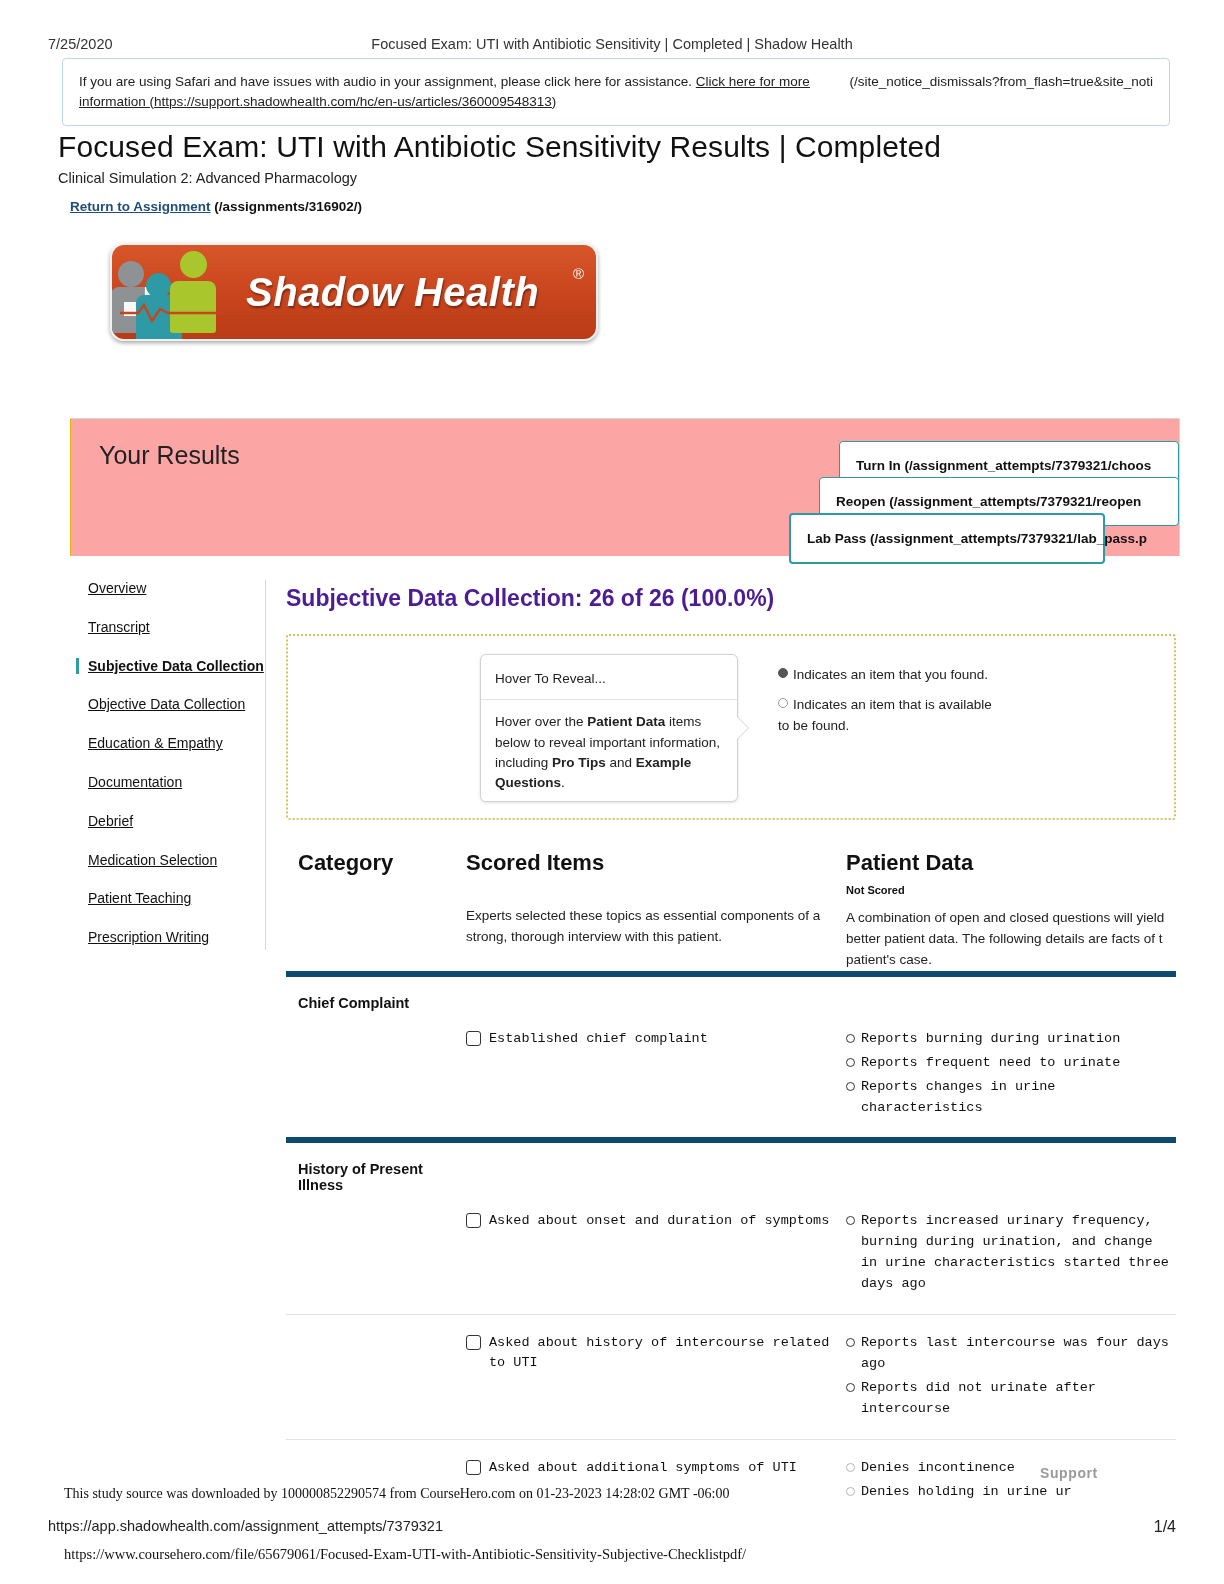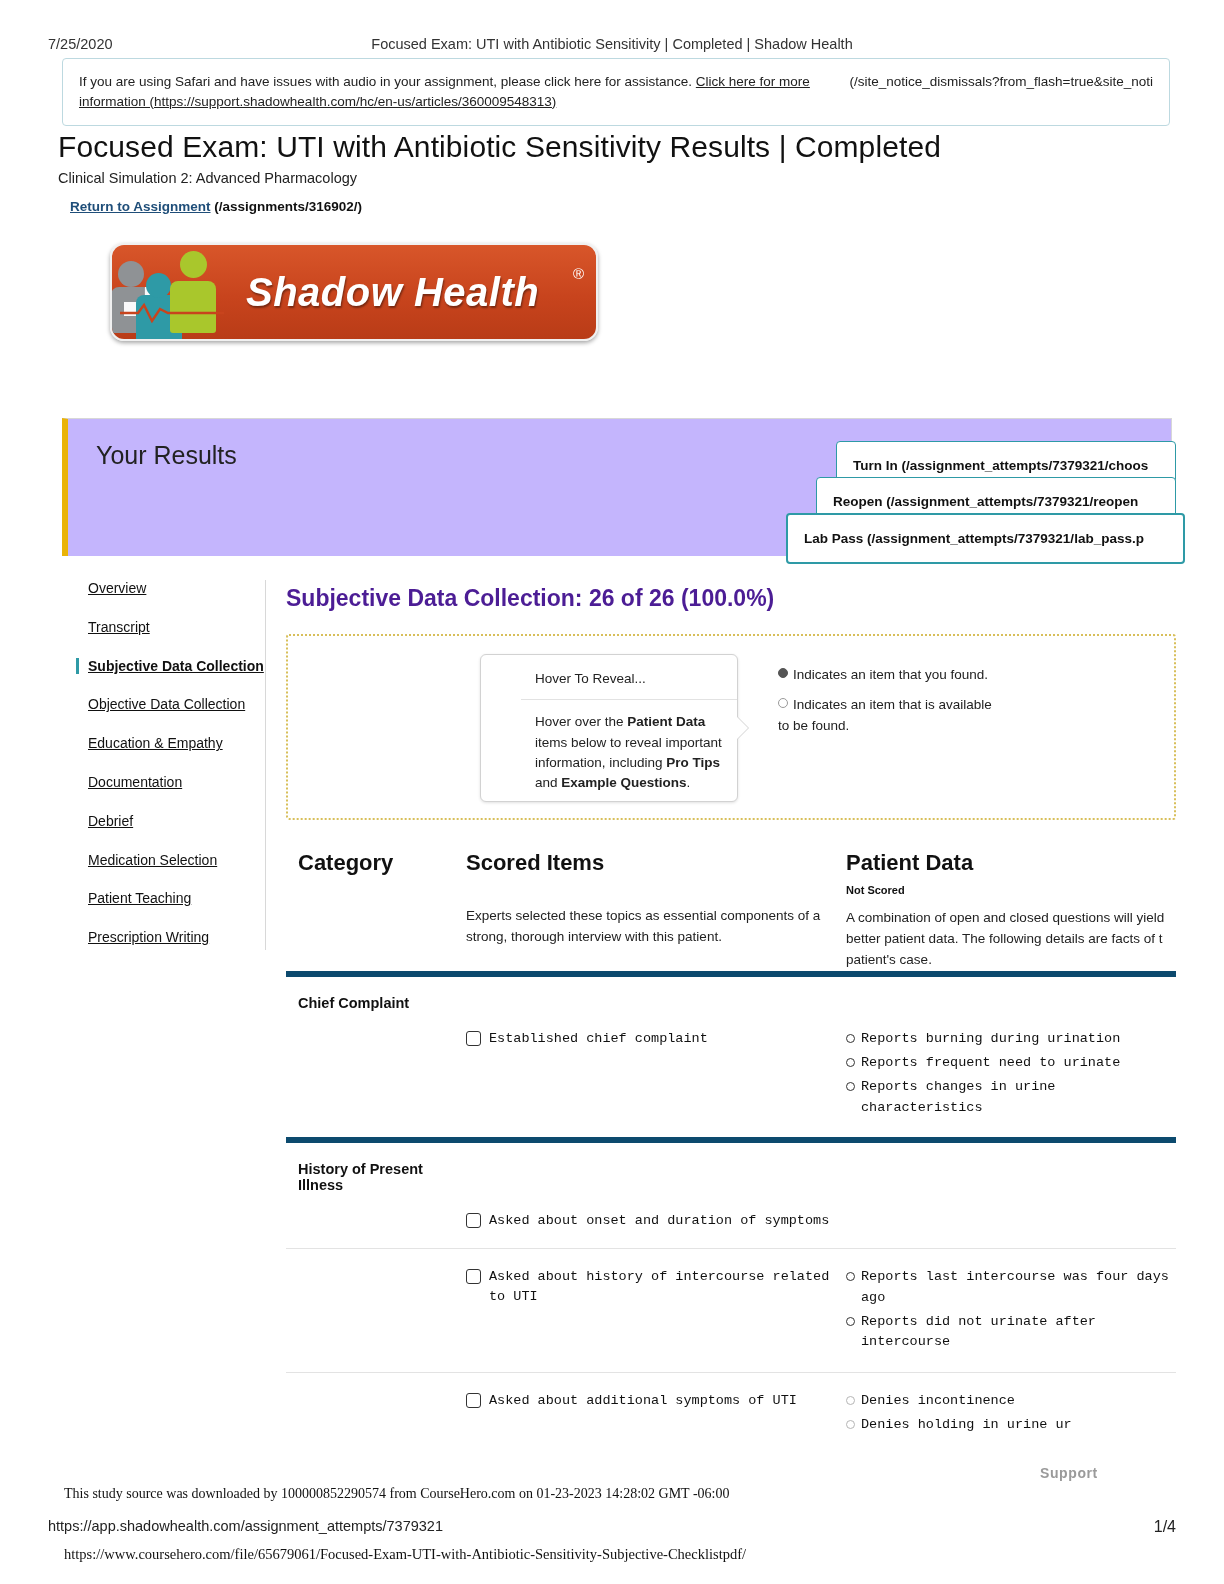--- a/index.html
+++ b/index.html
@@ -155,28 +155,28 @@
     top: 20px;
     right: 12px;
     color: #fff;
     font-size: 15px;
   }
 
   
   .panel {
     position: absolute;
     top: 418px;
-    left: 62px;
+    left: 70px;
     width: 1110px;
     border-top: 1px solid #d7d7d7;
-    border-left: 6px solid #eab308;
+    border-left: 1px solid #eab308;
     border-right: 1px solid #d7d7d7;
     height: 138px;
     box-sizing: border-box;
-    background: #c4b5fd;
+    background: #fca5a5;
   }
   .panel-title {
     position: absolute;
     top: 22px;
     left: 28px;
     font-size: 25px;
     color: #222;
   }
   .btn {
     position: absolute;
@@ -185,21 +185,21 @@
     background: #fff;
     font-size: 13.5px;
     font-weight: bold;
     color: #111;
     padding: 16px 16px;
     white-space: nowrap;
     box-sizing: border-box;
   }
   .btn-turnin { top: 22px; left: 768px; width: 340px; }
   .btn-reopen { top: 58px; left: 748px; width: 360px; }
-  .btn-labpass { top: 94px; left: 718px; width: 399px; border-width: 2px; }
+  .btn-labpass { top: 94px; left: 718px; width: 316px; border-width: 2px; }
 
   
   .sidebar {
     position: absolute;
     top: 580px;
     left: 86px;
     width: 180px;
     border-right: 1px solid #d8d8d8;
     height: 370px;
     box-sizing: border-box;
@@ -248,21 +248,20 @@
     width: 258px;
     border: 1px solid #d2d2d2;
     border-radius: 6px;
     background: #fff;
     box-shadow: 0 1px 3px rgba(0,0,0,0.12);
     font-size: 13.5px;
     line-height: 1.5;
     color: #222;
     box-sizing: border-box;
     height: 148px;
-    padding-left: 40px;
   }
   .callout-top {
     padding: 14px 14px 10px 14px;
     border-bottom: 1px solid #e2e2e2;
   }
   .callout-body { padding: 12px 14px; }
   .callout::after {
     content: "";
     position: absolute;
     right: -11px;
@@ -535,20 +534,26 @@
         <div class="col-data"></div>
       </div>
       <div class="row item-row first">
         <div class="col-cat"></div>
         <div class="col-scored">
           <div class="scored-item">
             <span class="chk"></span>
             <span>Asked about onset and duration of symptoms</span>
           </div>
         </div>
+        <div class="col-data data-list">
+          <div class="d-item">
+              <span class="d-dot d-found"></span>
+              <span>Reports increased urinary frequency, burning during urination, and change in urine characteristics started three days ago</span>
+            </div>
+        </div>
       </div>
       <div class="row item-row">
         <div class="col-cat"></div>
         <div class="col-scored">
           <div class="scored-item">
             <span class="chk"></span>
             <span>Asked about history of intercourse related to UTI</span>
           </div>
         </div>
         <div class="col-data data-list">

